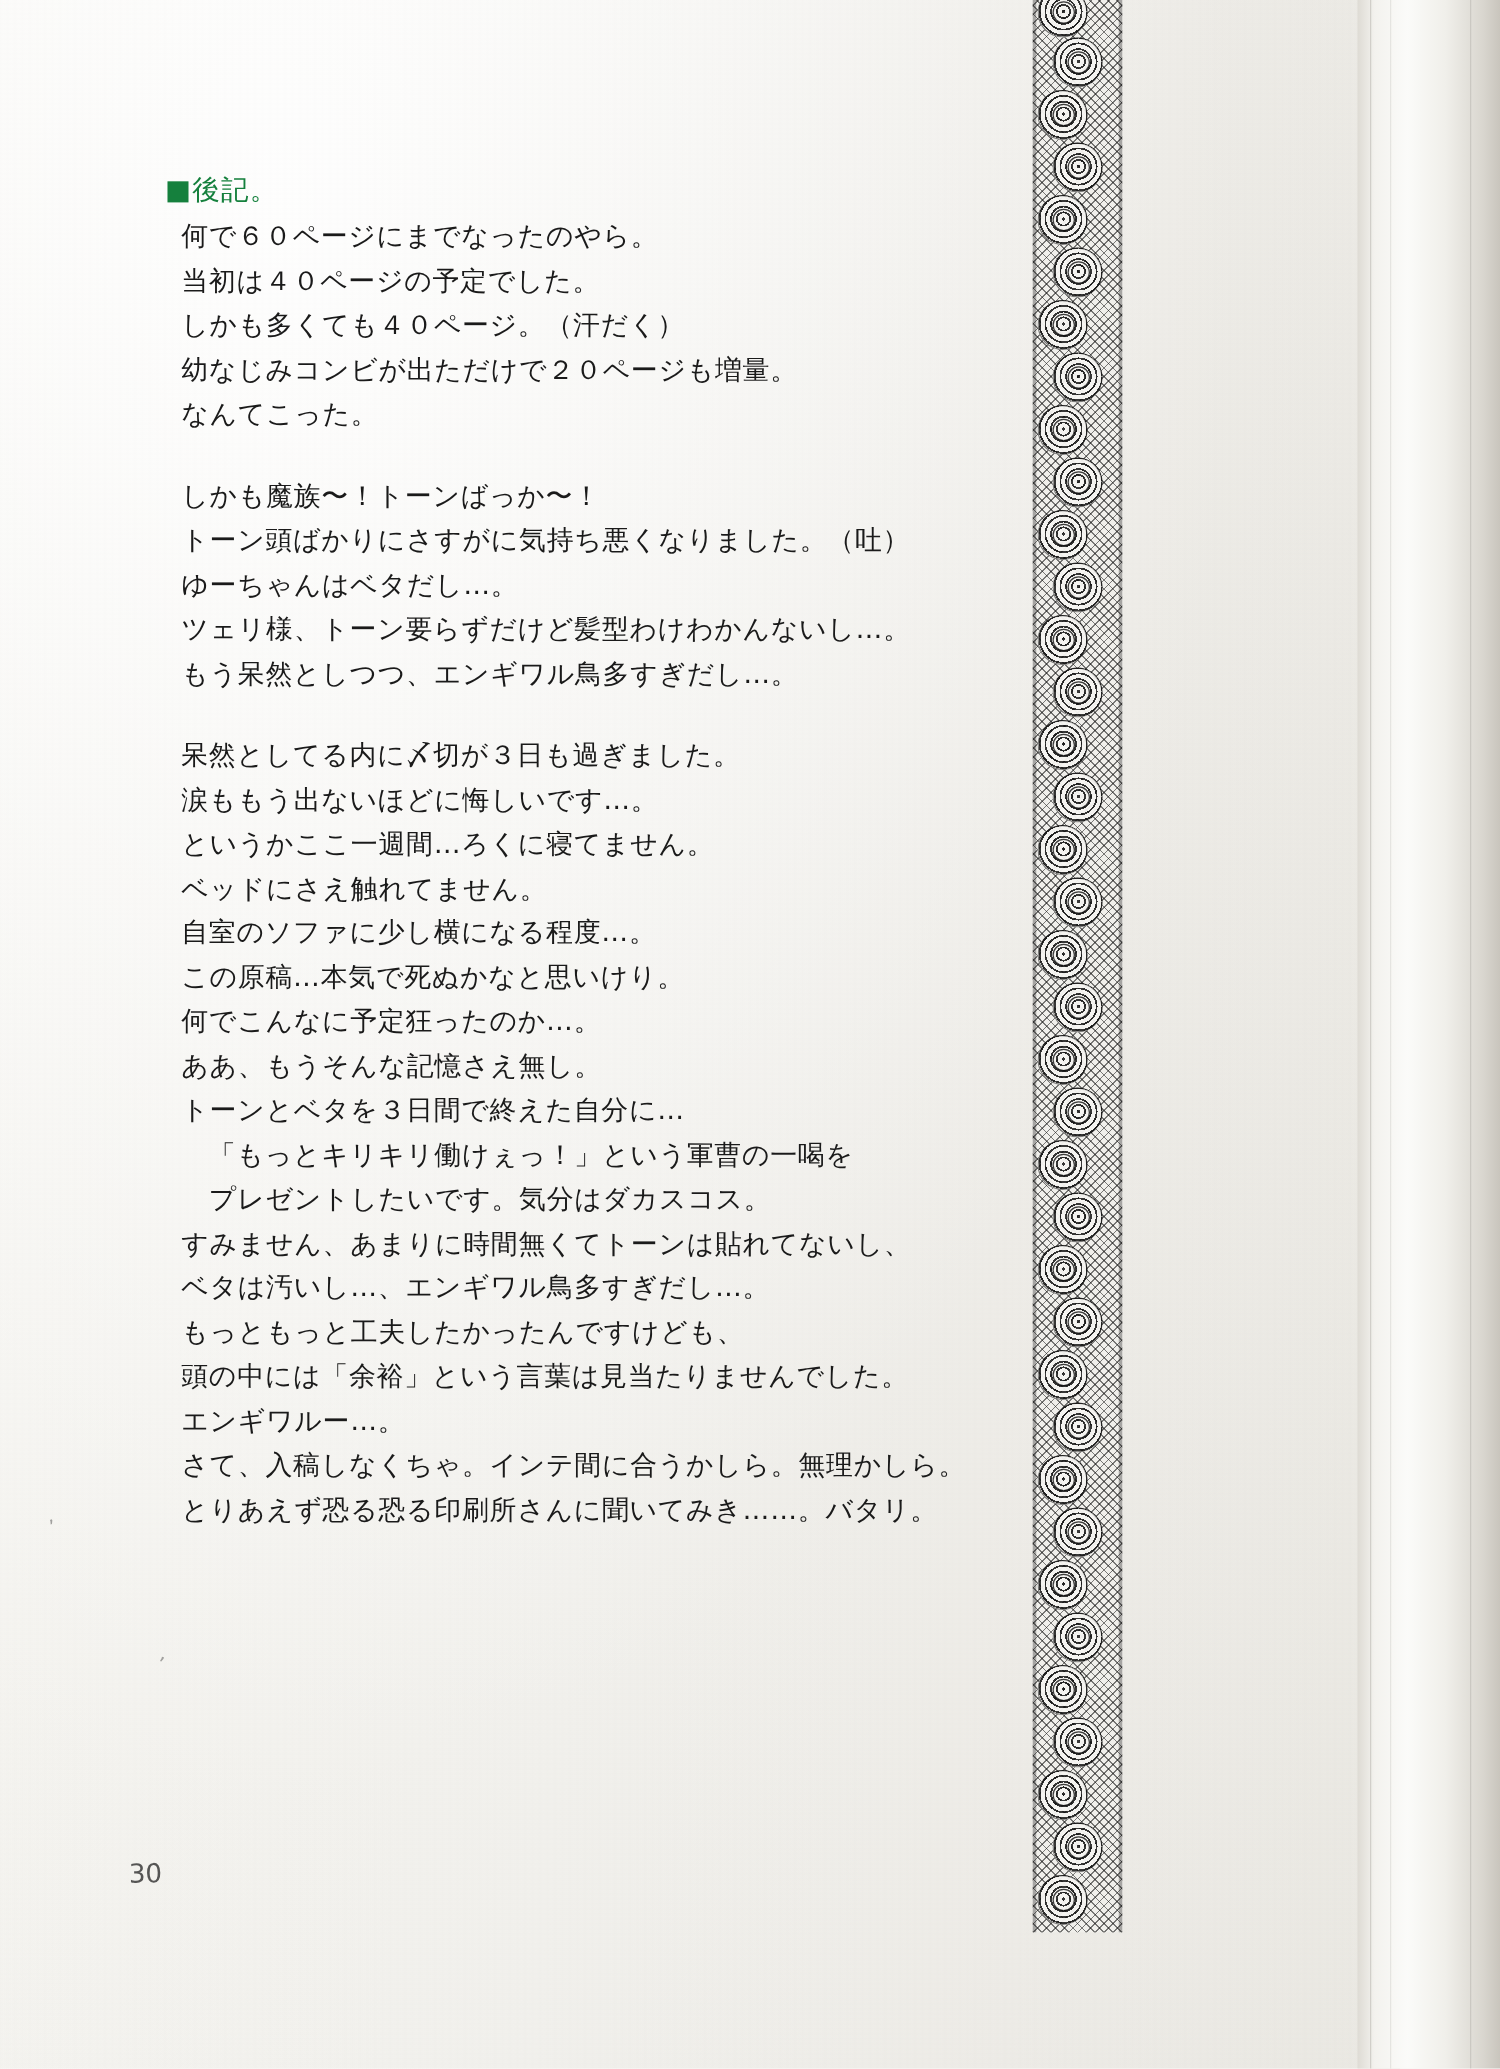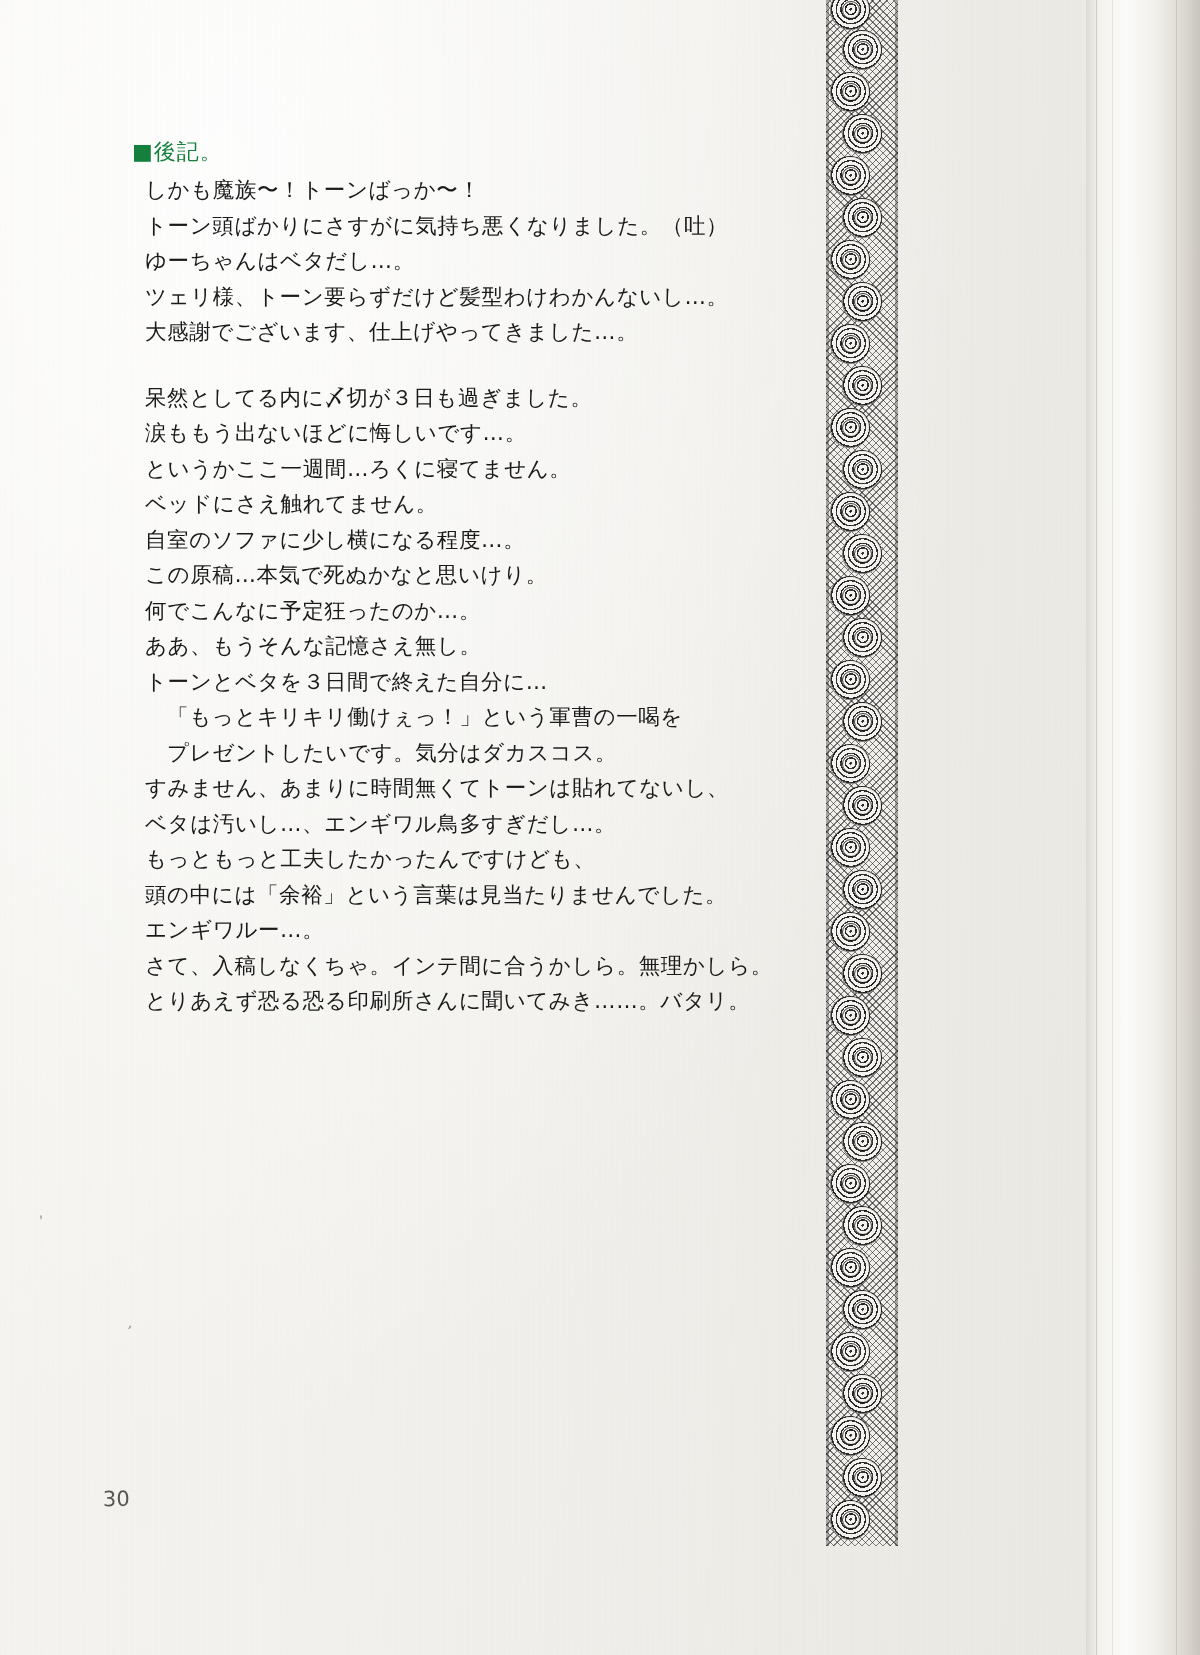--- a/index.html
+++ b/index.html
@@ -211,25 +211,30 @@
 
   <div class="gutter">
     <div class="gutter-line" style="left: 10px; opacity:.55;"></div>
     <div class="gutter-line" style="left: 26px; opacity:.30;"></div>
     <div class="gutter-line" style="left: 90px; opacity:.45;"></div>
   </div>
 
   <div class="headline">■後記。</div>
 
   <div class="afterword">
+    <p>何で６０ページにまでなったのやら。
+当初は４０ページの予定でした。
+しかも多くても４０ページ。（汗だく）
+幼なじみコンビが出ただけで２０ページも増量。
+なんてこった。</p>
     <p>しかも魔族〜！トーンばっか〜！
 トーン頭ばかりにさすがに気持ち悪くなりました。（吐）
 ゆーちゃんはベタだし…。
 ツェリ様、トーン要らずだけど髪型わけわかんないし…。
-大感謝でございます、仕上げやってきました…。</p>
+もう呆然としつつ、エンギワル鳥多すぎだし…。</p>
     <p>呆然としてる内に〆切が３日も過ぎました。
 涙ももう出ないほどに悔しいです…。
 というかここ一週間…ろくに寝てません。
 ベッドにさえ触れてません。
 自室のソファに少し横になる程度…。
 この原稿…本気で死ぬかなと思いけり。
 何でこんなに予定狂ったのか…。
 ああ、もうそんな記憶さえ無し。
 トーンとベタを３日間で終えた自分に…
 　「もっとキリキリ働けぇっ！」という軍曹の一喝を

